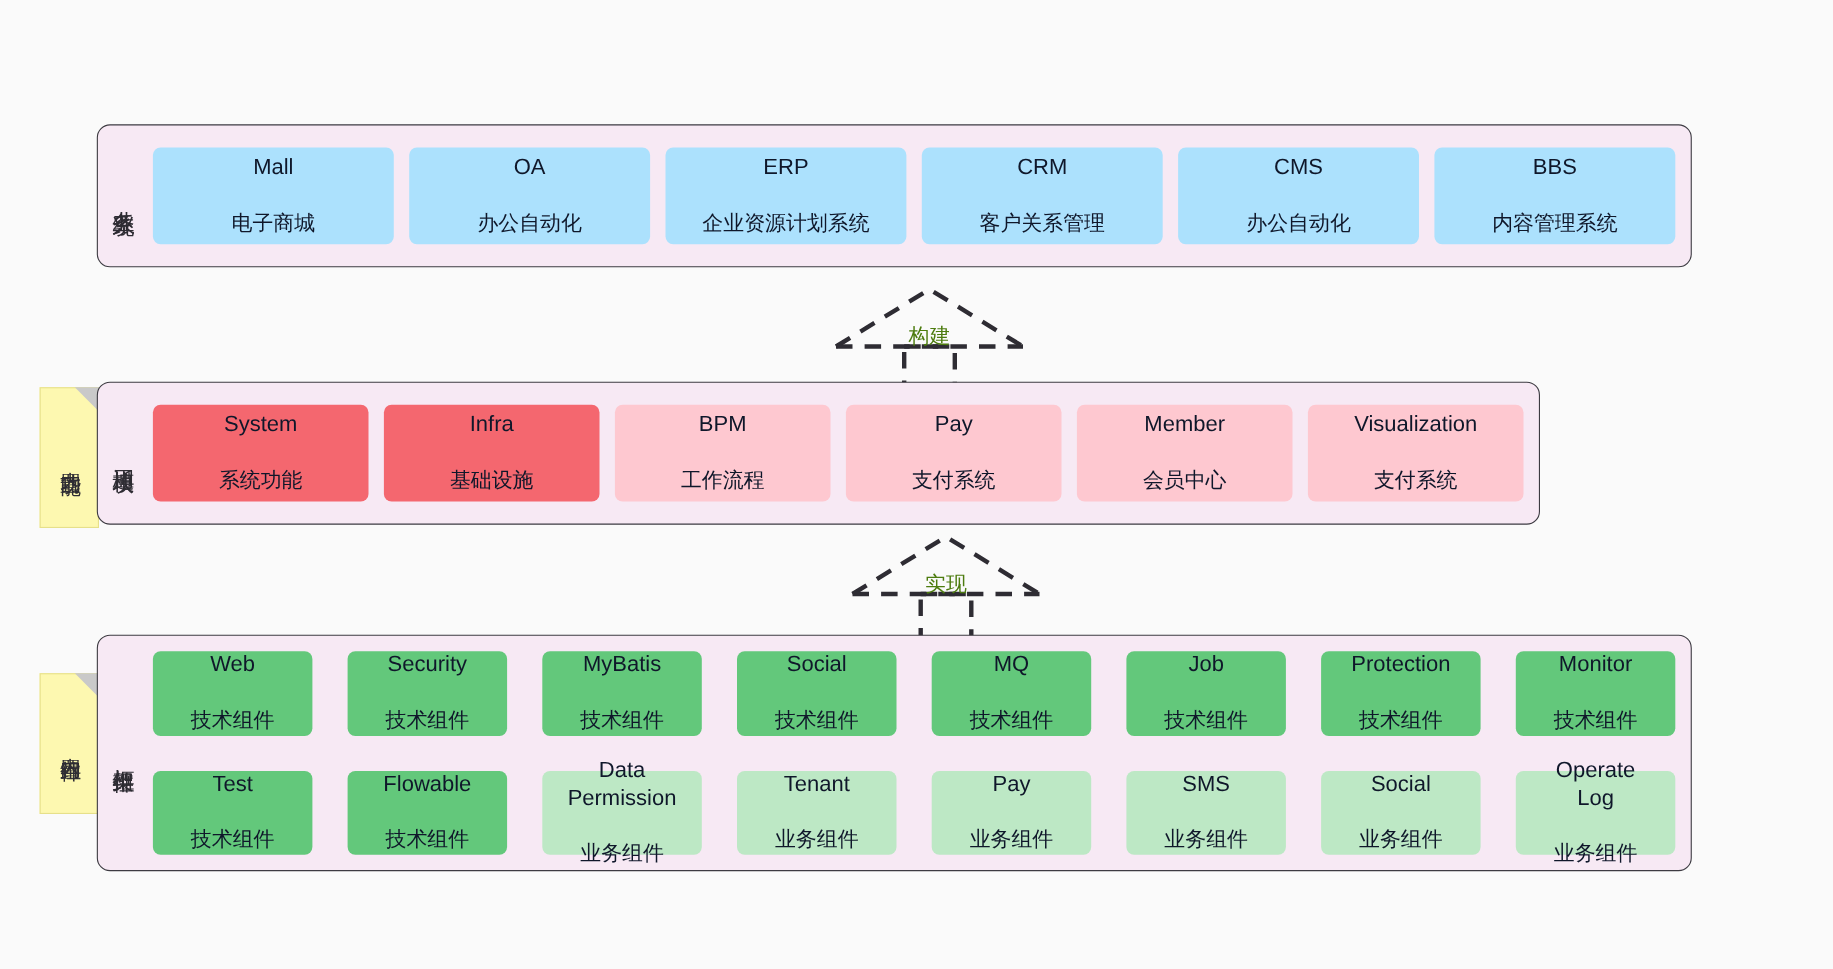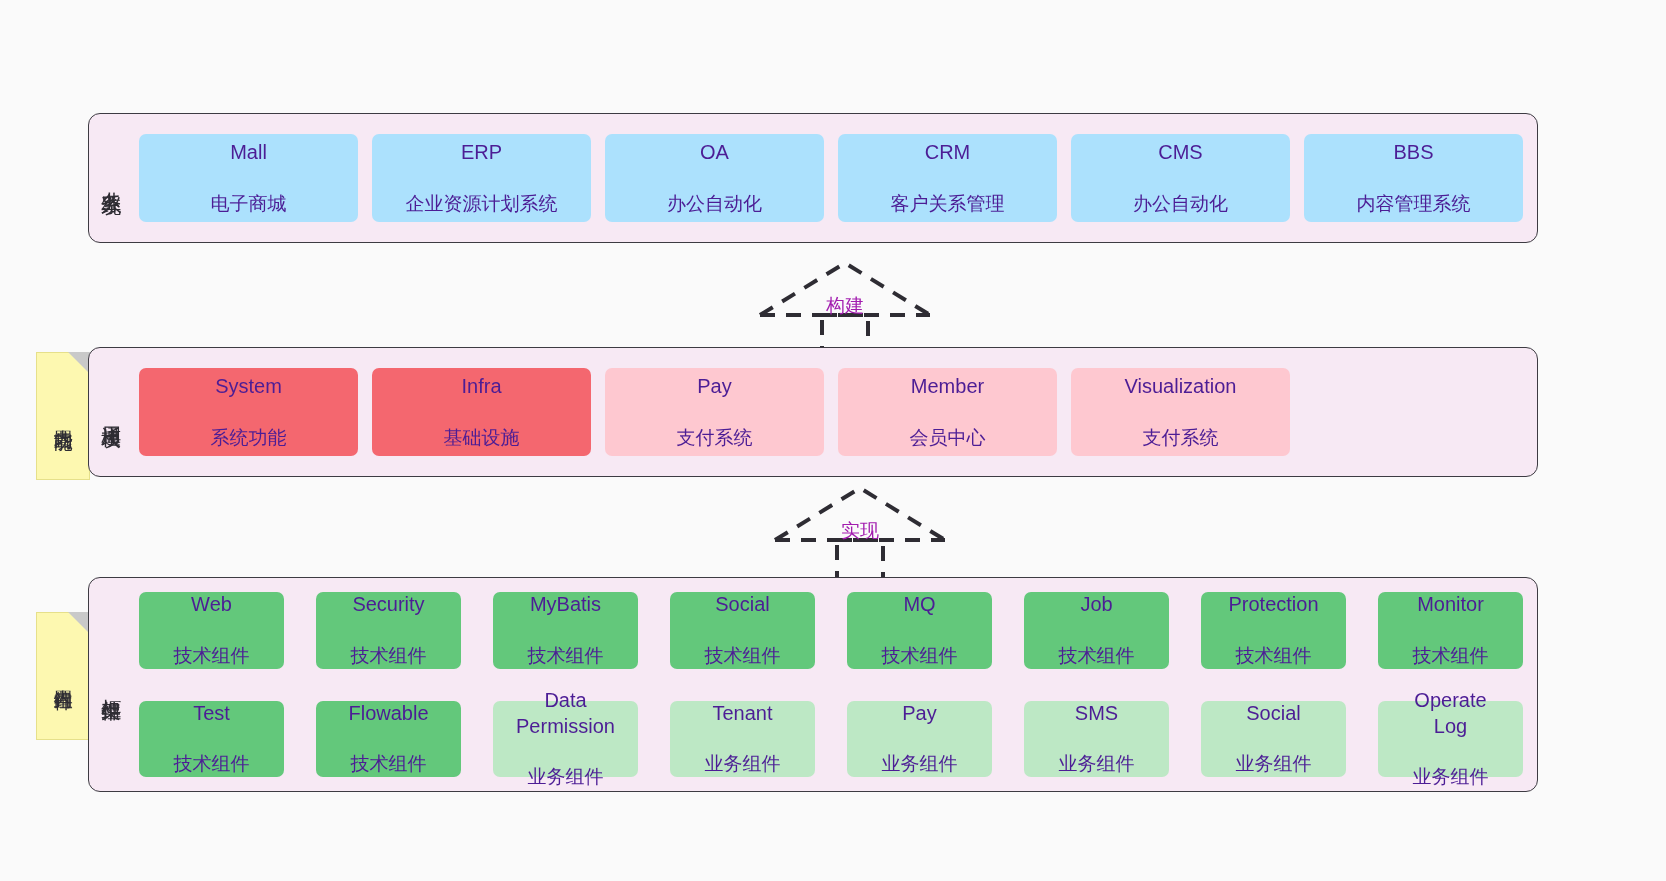--- a/index.html
+++ b/index.html
@@ -60,21 +60,21 @@
 
   .card {
     border-radius: 7px;
     display: flex;
     flex-direction: column;
     align-items: center;
     justify-content: center;
     text-align: center;
     line-height: 1.28;
     padding: 6px 20px;
-    color: #4c1d95;
+    color: #0f172a;
     min-height: 0;
   }
   .card .en { font-size: 20px; }
   .card .cn { font-size: 19px; margin-top: 26px; }
 
   .c-blue       { background: #ace1fd; }
   .c-red        { background: #f4676f; }
   .c-pink       { background: #fec8d0; }
   .c-green      { background: #63c87b; }
   .c-lightgreen { background: #bde8c5; }
@@ -112,28 +112,28 @@
     width: 190px;
     height: 105px;
   }
   .connector svg { display: block; width: 190px; height: 105px; }
   .connector .conn-label {
     position: absolute;
     left: 0; right: 0;
     top: 38px;
     text-align: center;
     font-size: 19px;
-    color: #a21caf;
+    color: #4d7c0f;
     user-select: none;
     pointer-events: none;
   }
 
   
   #layer-business  { left: 88px;  top: 113px; width: 1450px; height: 130px; }
-  #layer-common    { left: 88px;  top: 347px; width: 1450px; height: 130px; }
+  #layer-common    { left: 88px;  top: 347px; width: 1312px; height: 130px; }
   #layer-framework { left: 88px;  top: 577px; width: 1450px; height: 215px; }
 
   #sticky-common    { left: 36px; top: 352px; height: 128px; }
   #sticky-framework { left: 36px; top: 612px; height: 128px; }
 
   #connector-build     { left: 750px; top: 255px; }
   #connector-implement { left: 765px; top: 480px; }
 </style>
 </head>
 <body>
@@ -141,26 +141,26 @@
 <div id="canvas">
 
   <div class="layer" id="layer-business">
     <div class="layer-label">业务系统</div>
     <div class="cards row1">
       <div class="card c-blue">
         <span class="en">Mall</span>
         <span class="cn">电子商城</span>
       </div>
       <div class="card c-blue">
+        <span class="en">OA</span>
+        <span class="cn">办公自动化</span>
+      </div>
+      <div class="card c-blue">
         <span class="en">ERP</span>
         <span class="cn">企业资源计划系统</span>
-      </div>
-      <div class="card c-blue">
-        <span class="en">OA</span>
-        <span class="cn">办公自动化</span>
       </div>
       <div class="card c-blue">
         <span class="en">CRM</span>
         <span class="cn">客户关系管理</span>
       </div>
       <div class="card c-blue">
         <span class="en">CMS</span>
         <span class="cn">办公自动化</span>
       </div>
       <div class="card c-blue">
@@ -187,20 +187,24 @@
     <div class="cards row1">
       <div class="card c-red">
         <span class="en">System</span>
         <span class="cn">系统功能</span>
       </div>
       <div class="card c-red">
         <span class="en">Infra</span>
         <span class="cn">基础设施</span>
       </div>
       <div class="card c-pink">
+        <span class="en">BPM</span>
+        <span class="cn">工作流程</span>
+      </div>
+      <div class="card c-pink">
         <span class="en">Pay</span>
         <span class="cn">支付系统</span>
       </div>
       <div class="card c-pink">
         <span class="en">Member</span>
         <span class="cn">会员中心</span>
       </div>
       <div class="card c-pink">
         <span class="en">Visualization</span>
         <span class="cn">支付系统</span>

